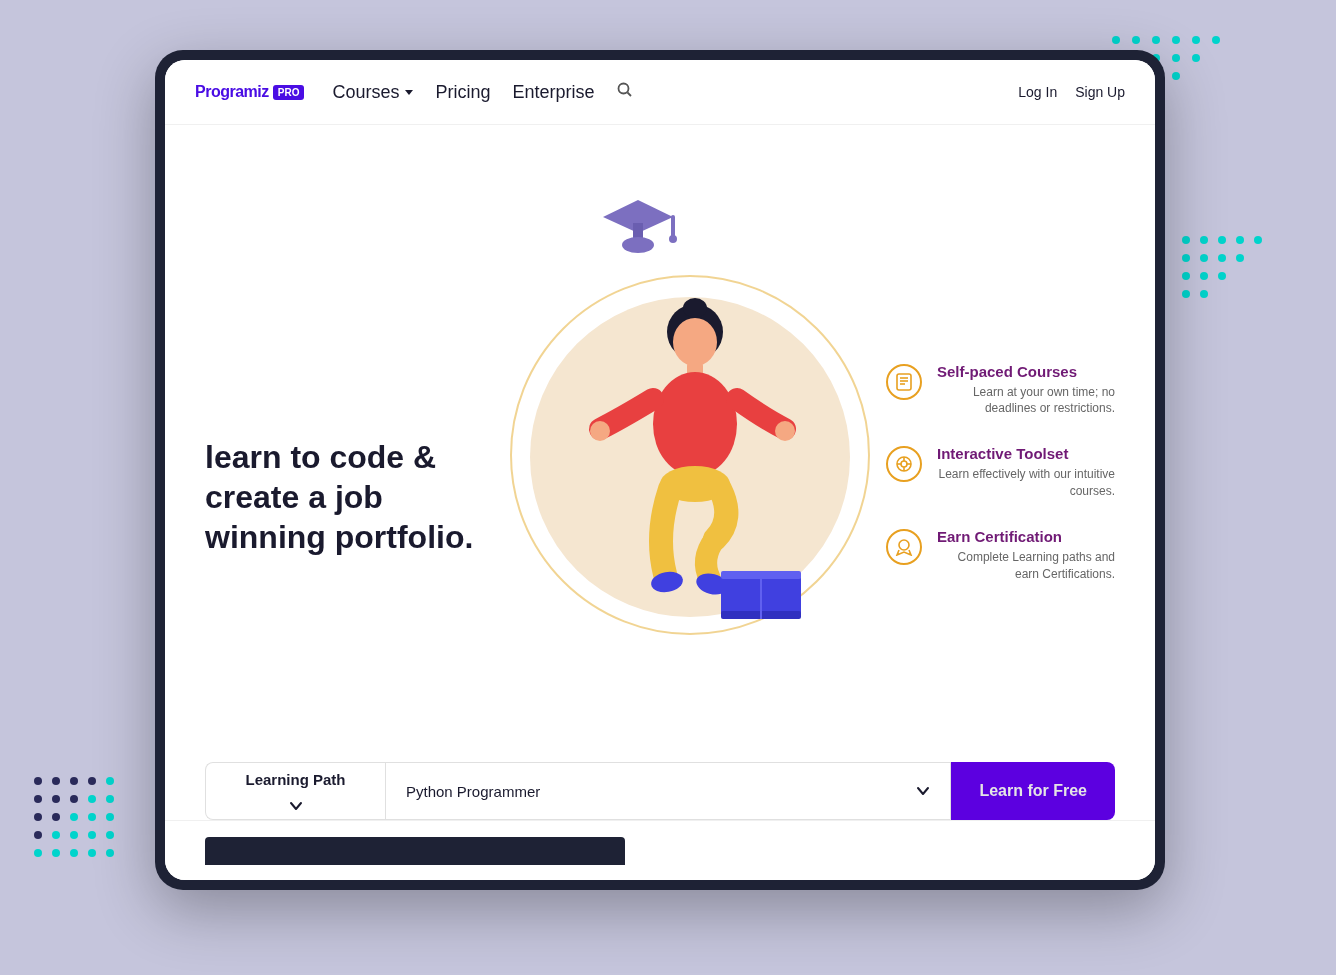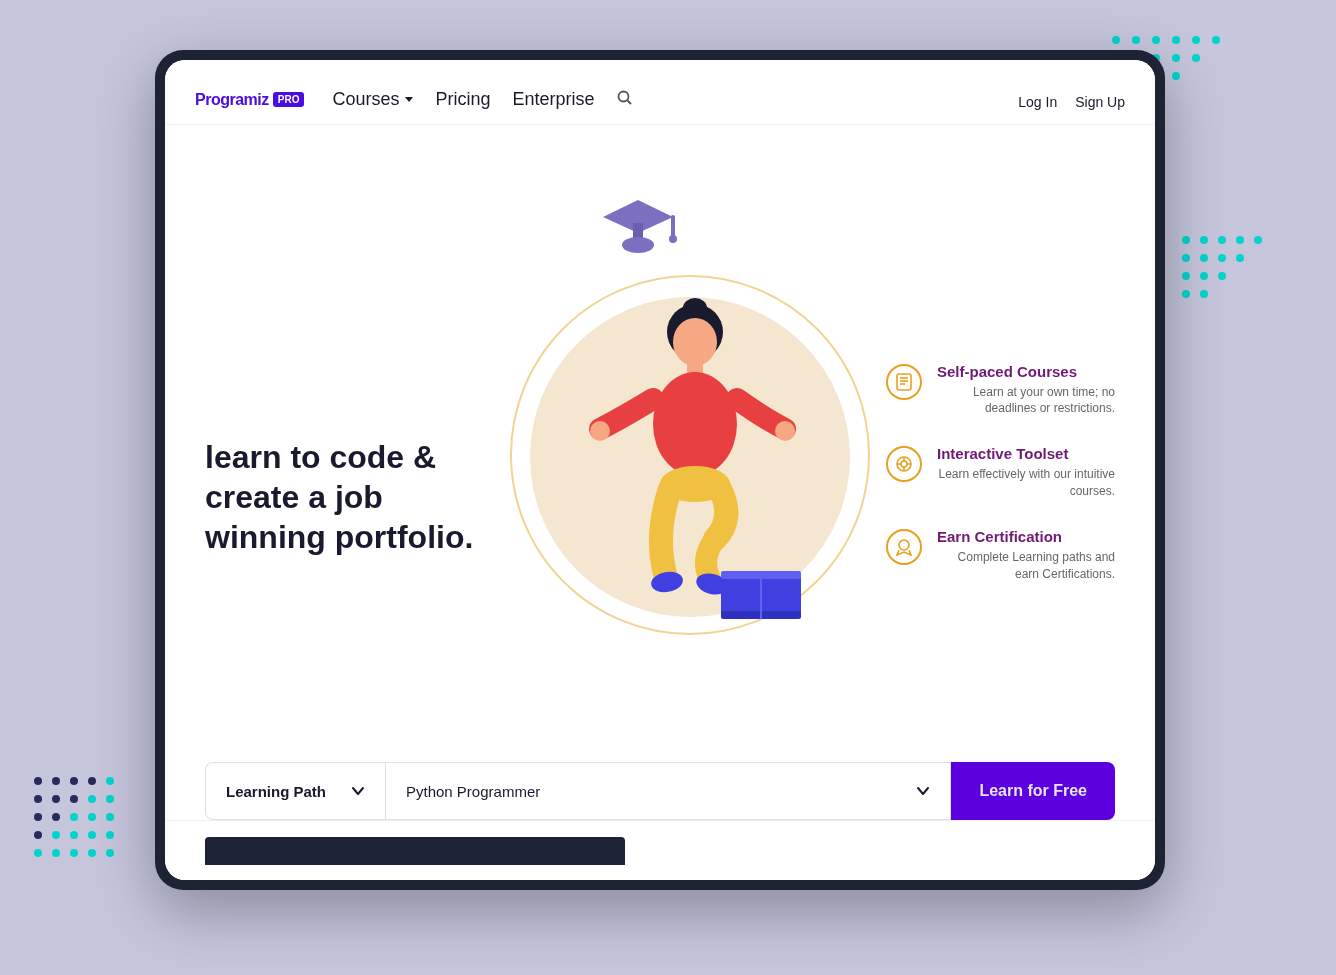--- a/index.html
+++ b/index.html
@@ -31,21 +31,21 @@
       height: 100%;
       background: white;
       border-radius: 20px;
       overflow: hidden;
       position: relative;
     }
 
     
     .navbar {
       display: flex;
-      align-items: flex-end;
+      align-items: center;
       justify-content: space-between;
       padding: 14px 30px;
       height: 65px;
       background: white;
       border-bottom: 1px solid #f0f0f0;
       position: relative;
       z-index: 10;
     }
 
     .navbar-left {
@@ -265,20 +265,21 @@
       justify-content: space-between;
       padding: 8px 20px;
       height: 100%;
       border: 1.5px solid #e0e0e0;
       border-right: none;
       border-radius: 8px 0 0 8px;
       background: white;
       cursor: pointer;
       min-width: 180px;
       gap: 12px;
+      flex-direction: column;
     }
 
     .dropdown-learning span {
       font-size: 15px;
       font-weight: 700;
       color: #1a1a2e;
     }
 
     .dropdown-path {
       display: flex;

